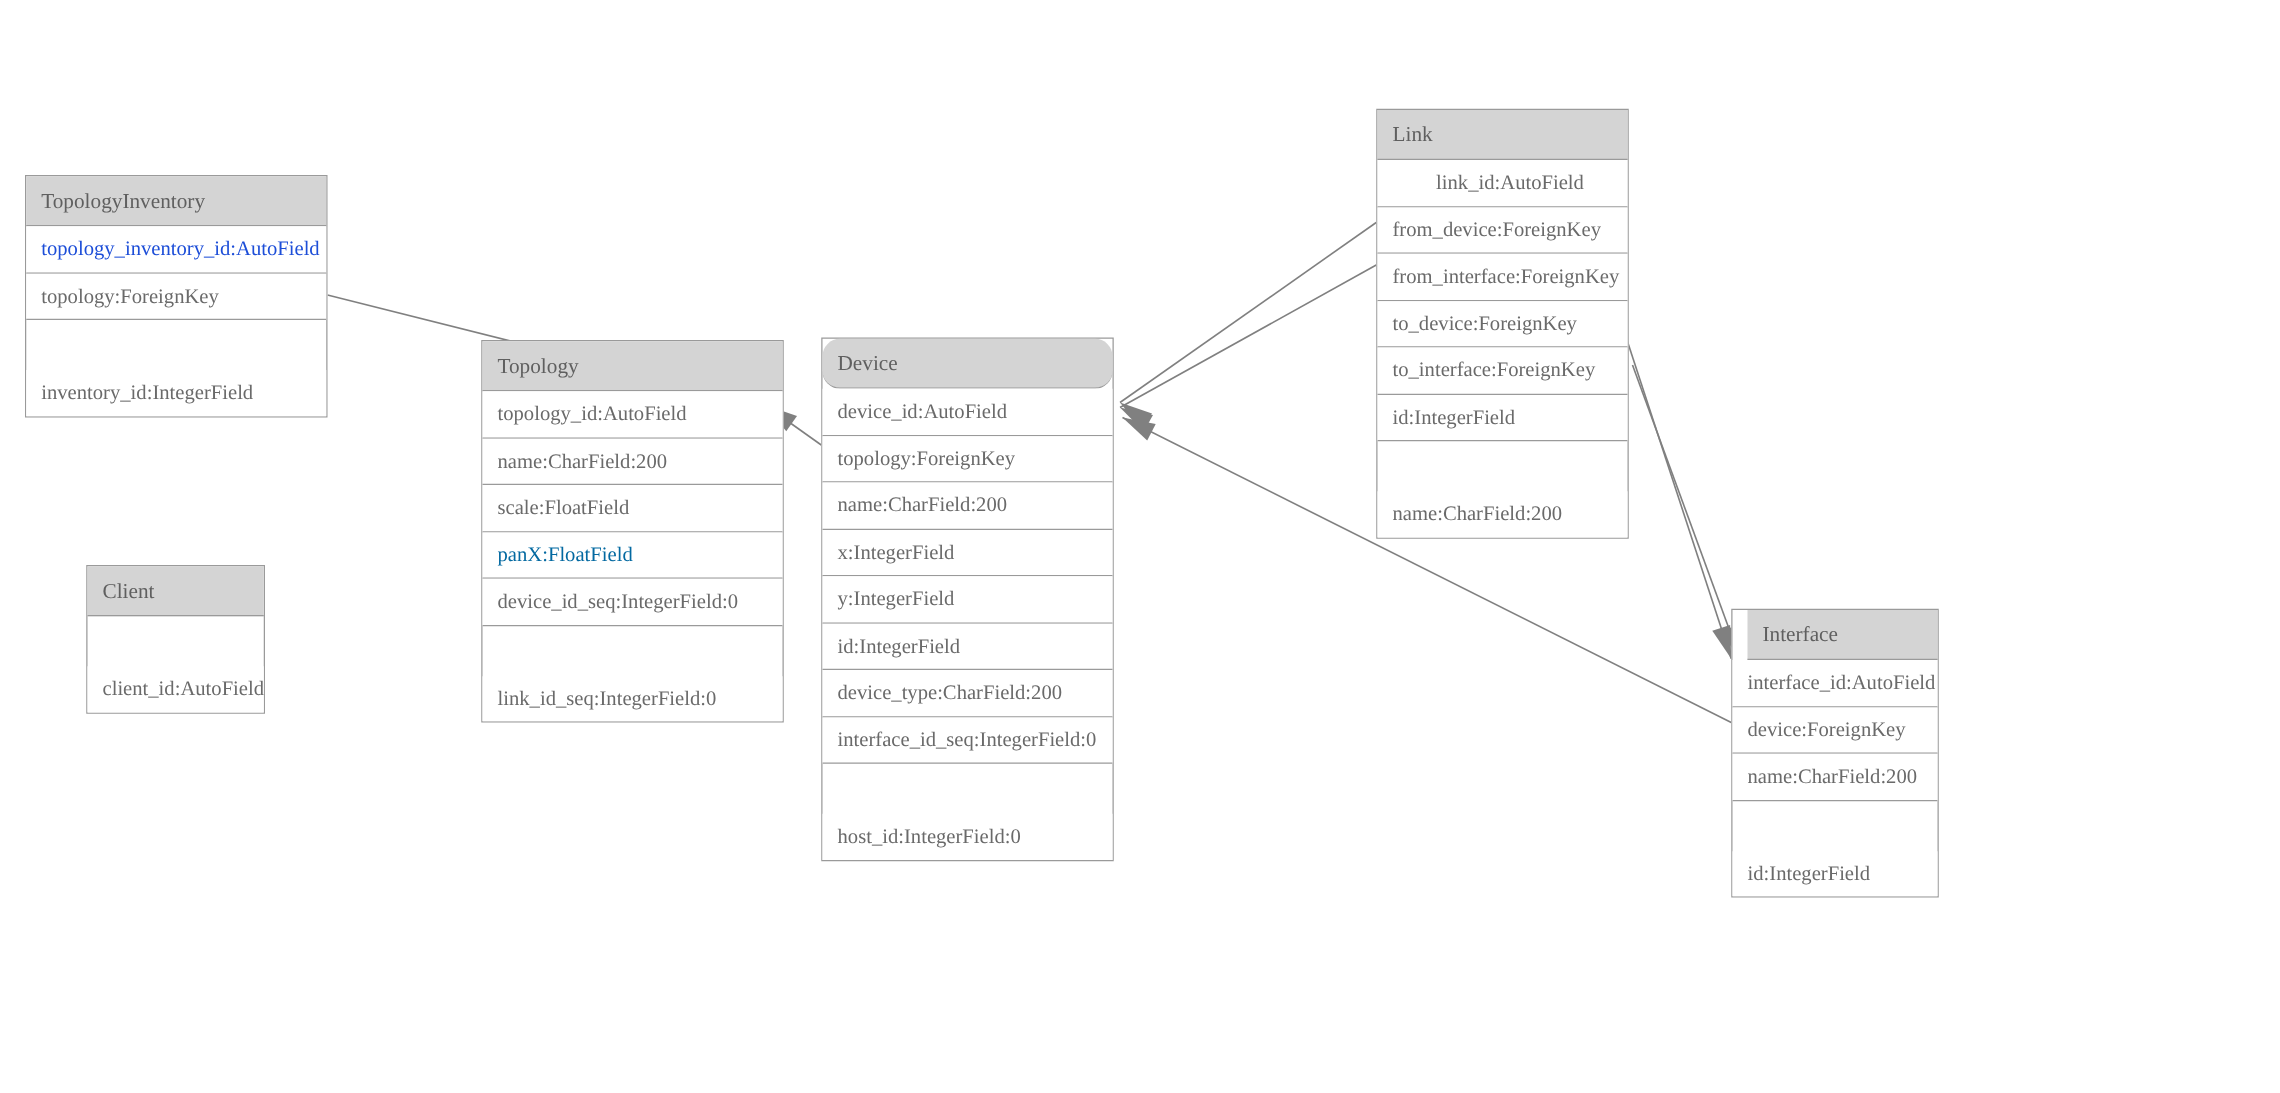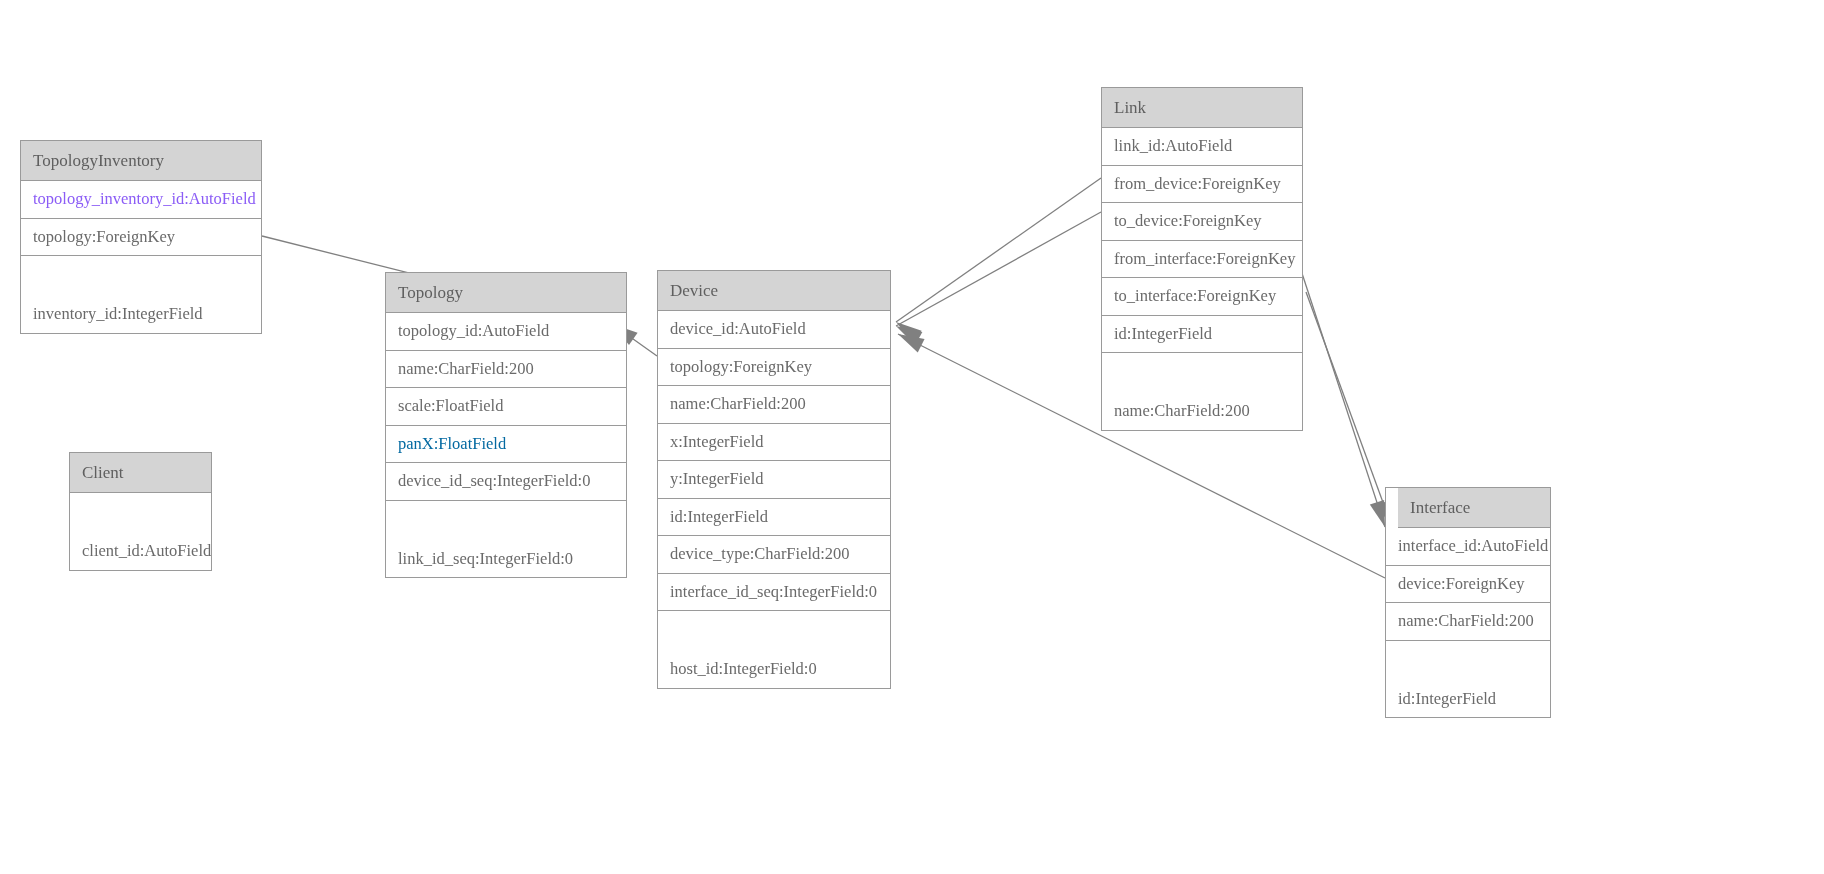--- a/index.html
+++ b/index.html
@@ -71,51 +71,51 @@
         <polygon points="0,0 -26,-7.5 -26,7.5" fill="#808080" transform="translate(896,326) rotate(209)"></polygon>
         <polygon points="0,0 -26,-7.5 -26,7.5" fill="#808080" transform="translate(898,334) rotate(207)"></polygon>
         <polygon points="0,0 -26,-7.5 -26,7.5" fill="#808080" transform="translate(1385,527) rotate(72)"></polygon>
         <polygon points="0,0 -26,-7.5 -26,7.5" fill="#808080" transform="translate(1392,527) rotate(70)"></polygon>
       </g>
   </svg>
 
   <div id="entity-layer">
       <div class="entity" style="left: 20px; top: 140px; width: 242px; border-color: rgb(154, 154, 154);">
         <div class="entity-header" style="background: rgb(212, 212, 212); border-color: rgb(154, 154, 154);">TopologyInventory</div>
-        <div class="entity-field" style="border-color: rgb(154, 154, 154); color: #8b5cf6;">topology_inventory_id:AutoField</div>
+        <div class="entity-field" style="border-color: rgb(154, 154, 154); color: #1d4ed8;">topology_inventory_id:AutoField</div>
         <div class="entity-field" style="border-color: rgb(154, 154, 154); color: rgb(106, 106, 106);">topology:ForeignKey</div>
         <div class="entity-field" style="border-color: rgb(154, 154, 154); color: rgb(106, 106, 106);">inventory_id:IntegerField</div>
       </div>
       <div class="entity" style="left: 385px; top: 272px; width: 242px; border-color: rgb(154, 154, 154);">
         <div class="entity-header" style="background: rgb(212, 212, 212); border-color: rgb(154, 154, 154);">Topology</div>
         <div class="entity-field" style="border-color: rgb(154, 154, 154); color: rgb(106, 106, 106);">topology_id:AutoField</div>
         <div class="entity-field" style="border-color: rgb(154, 154, 154); color: rgb(106, 106, 106);">name:CharField:200</div>
         <div class="entity-field" style="border-color: rgb(154, 154, 154); color: rgb(106, 106, 106);">scale:FloatField</div>
         <div class="entity-field" style="border-color: rgb(154, 154, 154); color: #0369a1;">panX:FloatField</div>
         <div class="entity-field" style="border-color: rgb(154, 154, 154); color: rgb(106, 106, 106);">device_id_seq:IntegerField:0</div>
         <div class="entity-field" style="border-color: rgb(154, 154, 154); color: rgb(106, 106, 106);">link_id_seq:IntegerField:0</div>
       </div>
       <div class="entity" style="left: 657px; top: 270px; width: 234px; border-color: rgb(154, 154, 154);">
-        <div class="entity-header" style="background: rgb(212, 212, 212); border-color: rgb(154, 154, 154);">Device</div>
+        <div class="entity-header" style="background: rgb(212, 212, 212); border-color: rgb(154, 154, 154); border-radius: 14px;">Device</div>
         <div class="entity-field" style="border-color: rgb(154, 154, 154); color: rgb(106, 106, 106);">device_id:AutoField</div>
         <div class="entity-field" style="border-color: rgb(154, 154, 154); color: rgb(106, 106, 106);">topology:ForeignKey</div>
         <div class="entity-field" style="border-color: rgb(154, 154, 154); color: rgb(106, 106, 106);">name:CharField:200</div>
         <div class="entity-field" style="border-color: rgb(154, 154, 154); color: rgb(106, 106, 106);">x:IntegerField</div>
         <div class="entity-field" style="border-color: rgb(154, 154, 154); color: rgb(106, 106, 106);">y:IntegerField</div>
         <div class="entity-field" style="border-color: rgb(154, 154, 154); color: rgb(106, 106, 106);">id:IntegerField</div>
         <div class="entity-field" style="border-color: rgb(154, 154, 154); color: rgb(106, 106, 106);">device_type:CharField:200</div>
         <div class="entity-field" style="border-color: rgb(154, 154, 154); color: rgb(106, 106, 106);">interface_id_seq:IntegerField:0</div>
         <div class="entity-field" style="border-color: rgb(154, 154, 154); color: rgb(106, 106, 106);">host_id:IntegerField:0</div>
       </div>
       <div class="entity" style="left: 1101px; top: 87px; width: 202px; border-color: rgb(154, 154, 154);">
         <div class="entity-header" style="background: rgb(212, 212, 212); border-color: rgb(154, 154, 154);">Link</div>
-        <div class="entity-field" style="border-color: rgb(154, 154, 154); color: rgb(106, 106, 106);">link_id:AutoField</div>
+        <div class="entity-field" style="border-color: rgb(154, 154, 154); color: rgb(106, 106, 106); text-align: center;">link_id:AutoField</div>
         <div class="entity-field" style="border-color: rgb(154, 154, 154); color: rgb(106, 106, 106);">from_device:ForeignKey</div>
+        <div class="entity-field" style="border-color: rgb(154, 154, 154); color: rgb(106, 106, 106);">from_interface:ForeignKey</div>
         <div class="entity-field" style="border-color: rgb(154, 154, 154); color: rgb(106, 106, 106);">to_device:ForeignKey</div>
-        <div class="entity-field" style="border-color: rgb(154, 154, 154); color: rgb(106, 106, 106);">from_interface:ForeignKey</div>
         <div class="entity-field" style="border-color: rgb(154, 154, 154); color: rgb(106, 106, 106);">to_interface:ForeignKey</div>
         <div class="entity-field" style="border-color: rgb(154, 154, 154); color: rgb(106, 106, 106);">id:IntegerField</div>
         <div class="entity-field" style="border-color: rgb(154, 154, 154); color: rgb(106, 106, 106);">name:CharField:200</div>
       </div>
       <div class="entity" style="left: 1385px; top: 487px; width: 166px; border-color: rgb(154, 154, 154);">
         <div class="entity-header" style="background: rgb(212, 212, 212); border-color: rgb(154, 154, 154); margin-left: 12px;">Interface</div>
         <div class="entity-field" style="border-color: rgb(154, 154, 154); color: rgb(106, 106, 106);">interface_id:AutoField</div>
         <div class="entity-field" style="border-color: rgb(154, 154, 154); color: rgb(106, 106, 106);">device:ForeignKey</div>
         <div class="entity-field" style="border-color: rgb(154, 154, 154); color: rgb(106, 106, 106);">name:CharField:200</div>
         <div class="entity-field" style="border-color: rgb(154, 154, 154); color: rgb(106, 106, 106);">id:IntegerField</div>

